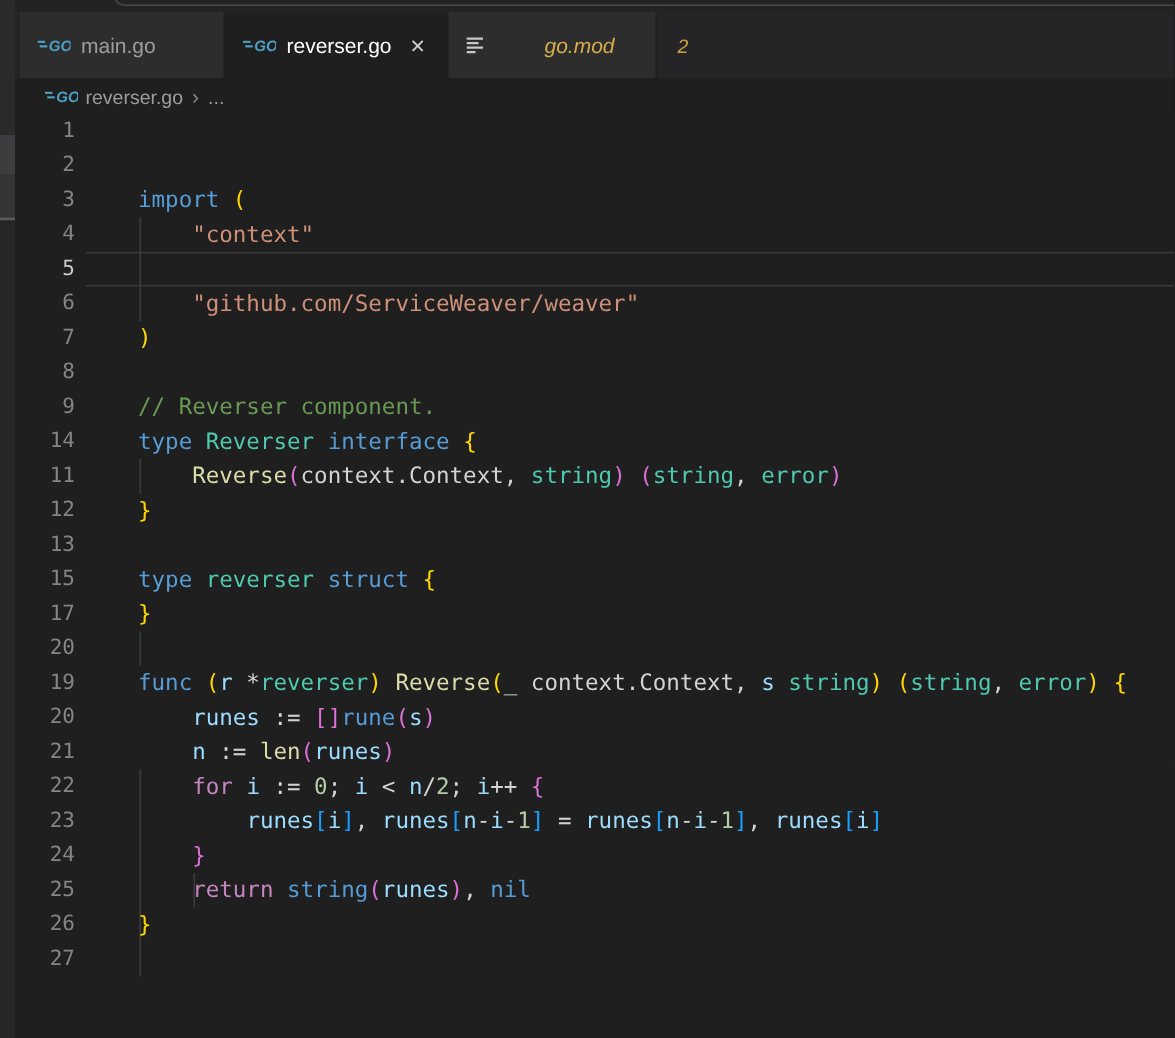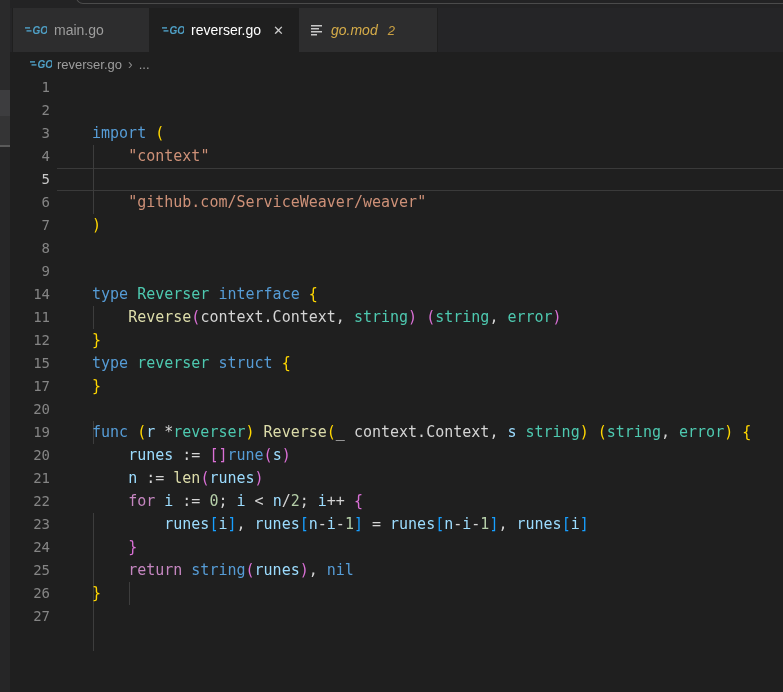--- a/index.html
+++ b/index.html
@@ -86,21 +86,21 @@
           <span class="icon">
             <svg width="22" height="12" viewBox="0 0 22 12">
               <rect x="0" y="3.2" width="5" height="1.4" fill="#4fa0c6"></rect>
               <rect x="1.5" y="6.2" width="5" height="1.4" fill="#4fa0c6"></rect>
               <text x="7.5" y="10.2" font-size="10" font-weight="bold" font-style="italic" fill="#4fa0c6">GO</text>
             </svg>
           </span>
           <span class="label">reverser.go</span>
           <span class="close">✕</span>
         </div>
-        <div class="tab italic" style="width: 140px;">
+        <div class="tab italic" style="width: 140px; gap: 32px;">
           <span class="icon">
             <svg width="13" height="12" viewBox="0 0 13 12">
               <rect x="0" y="1" width="11" height="1.5" fill="#c8c8c8"></rect>
               <rect x="0" y="4" width="8" height="1.5" fill="#c8c8c8"></rect>
               <rect x="0" y="7" width="11" height="1.5" fill="#c8c8c8"></rect>
               <rect x="0" y="10" width="6" height="1.5" fill="#c8c8c8"></rect>
             </svg>
           </span>
           <span class="label" style="color: rgb(215, 173, 73);">go.mod</span>
           <span class="badge" style="color: rgb(203, 161, 67);">2</span>
@@ -151,32 +151,37 @@
         <div class="row">
           <span class="num">7</span>
           <span class="src"><span class="tok" style="color: rgb(255, 215, 0);">)</span></span>
         </div>
         <div class="row">
           <span class="num">8</span>
           <span class="src"></span>
         </div>
         <div class="row">
           <span class="num">9</span>
+          <span class="src"><span class="tok" style="color: rgb(106, 153, 85);">// Reverser component.</span></span>
         </div>
         <div class="row">
           <span class="num">14</span>
           <span class="src"><span class="tok" style="color: rgb(86, 156, 214);">type</span><span class="tok" style="color: rgb(212, 212, 212);"> </span><span class="tok" style="color: rgb(78, 201, 176);">Reverser</span><span class="tok" style="color: rgb(212, 212, 212);"> </span><span class="tok" style="color: rgb(86, 156, 214);">interface</span><span class="tok" style="color: rgb(212, 212, 212);"> </span><span class="tok" style="color: rgb(255, 215, 0);">{</span></span>
         </div>
         <div class="row">
           <span class="num">11</span>
           <span class="src"><span class="tok" style="color: rgb(212, 212, 212);">    </span><span class="tok" style="color: rgb(220, 220, 170);">Reverse</span><span class="tok" style="color: rgb(218, 112, 214);">(</span><span class="tok" style="color: rgb(212, 212, 212);">context.Context</span><span class="tok" style="color: rgb(212, 212, 212);">, </span><span class="tok" style="color: rgb(78, 201, 176);">string</span><span class="tok" style="color: rgb(218, 112, 214);">)</span><span class="tok" style="color: rgb(212, 212, 212);"> </span><span class="tok" style="color: rgb(218, 112, 214);">(</span><span class="tok" style="color: rgb(78, 201, 176);">string</span><span class="tok" style="color: rgb(212, 212, 212);">, </span><span class="tok" style="color: rgb(78, 201, 176);">error</span><span class="tok" style="color: rgb(218, 112, 214);">)</span></span>
         </div>
         <div class="row">
           <span class="num">12</span>
           <span class="src"><span class="tok" style="color: rgb(255, 215, 0);">}</span></span>
+        </div>
+        <div class="row">
+          <span class="num">13</span>
+          <span class="src"></span>
         </div>
         <div class="row">
           <span class="num">15</span>
           <span class="src"><span class="tok" style="color: rgb(86, 156, 214);">type</span><span class="tok" style="color: rgb(212, 212, 212);"> </span><span class="tok" style="color: rgb(78, 201, 176);">reverser</span><span class="tok" style="color: rgb(212, 212, 212);"> </span><span class="tok" style="color: rgb(86, 156, 214);">struct</span><span class="tok" style="color: rgb(212, 212, 212);"> </span><span class="tok" style="color: rgb(255, 215, 0);">{</span></span>
         </div>
         <div class="row">
           <span class="num">17</span>
           <span class="src"><span class="tok" style="color: rgb(255, 215, 0);">}</span></span>
         </div>
         <div class="row">

